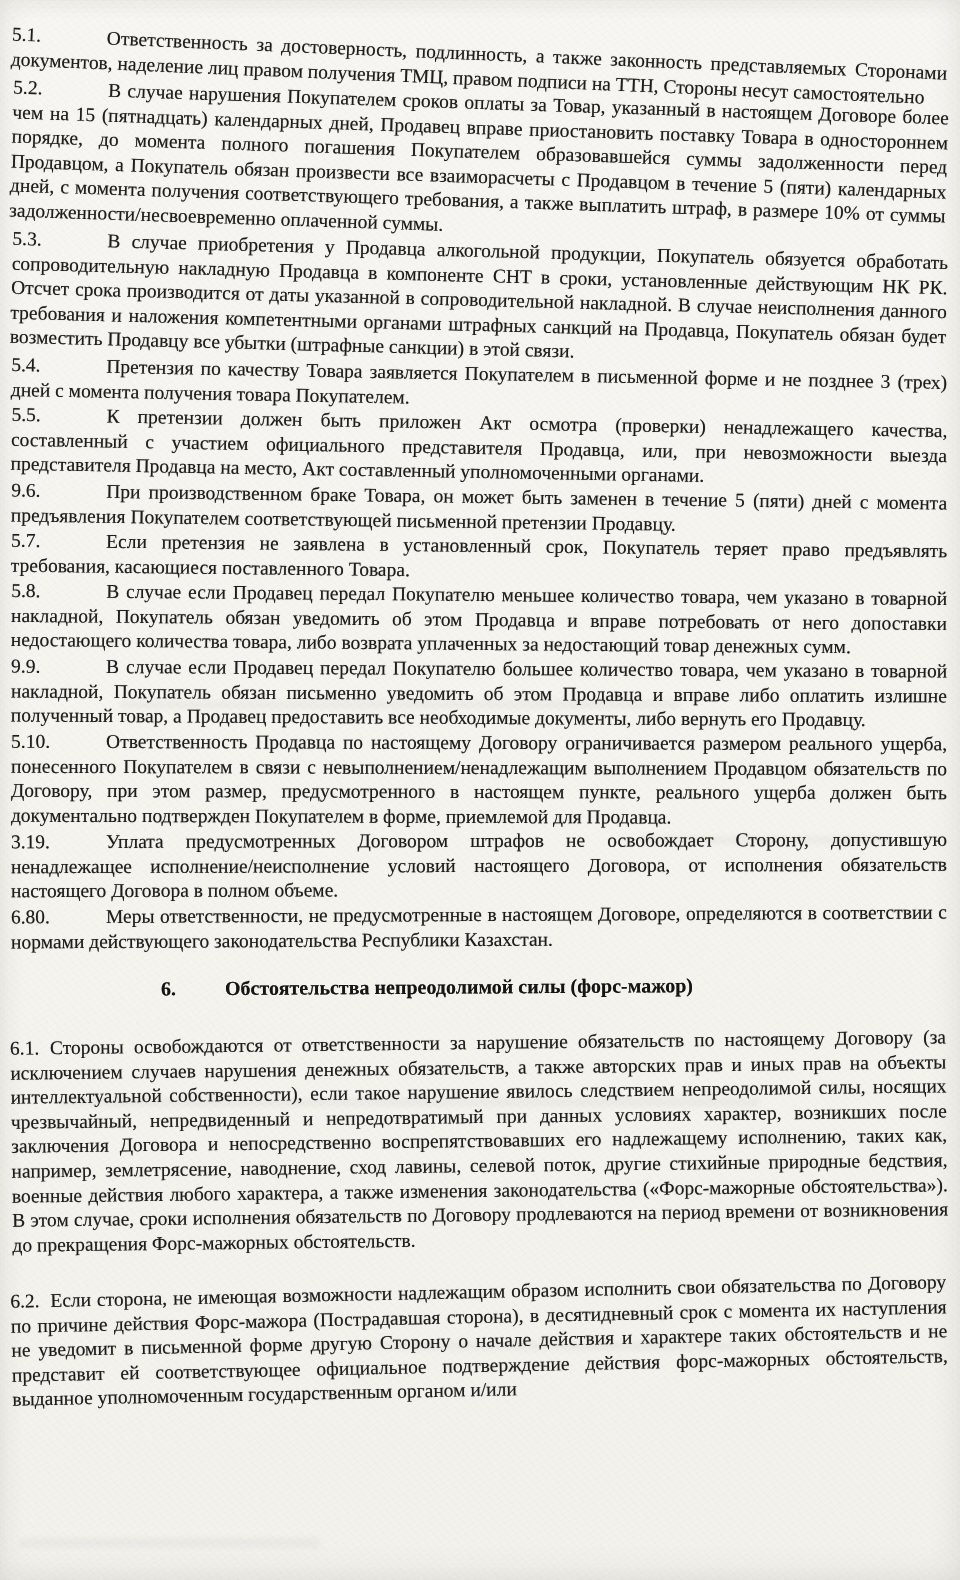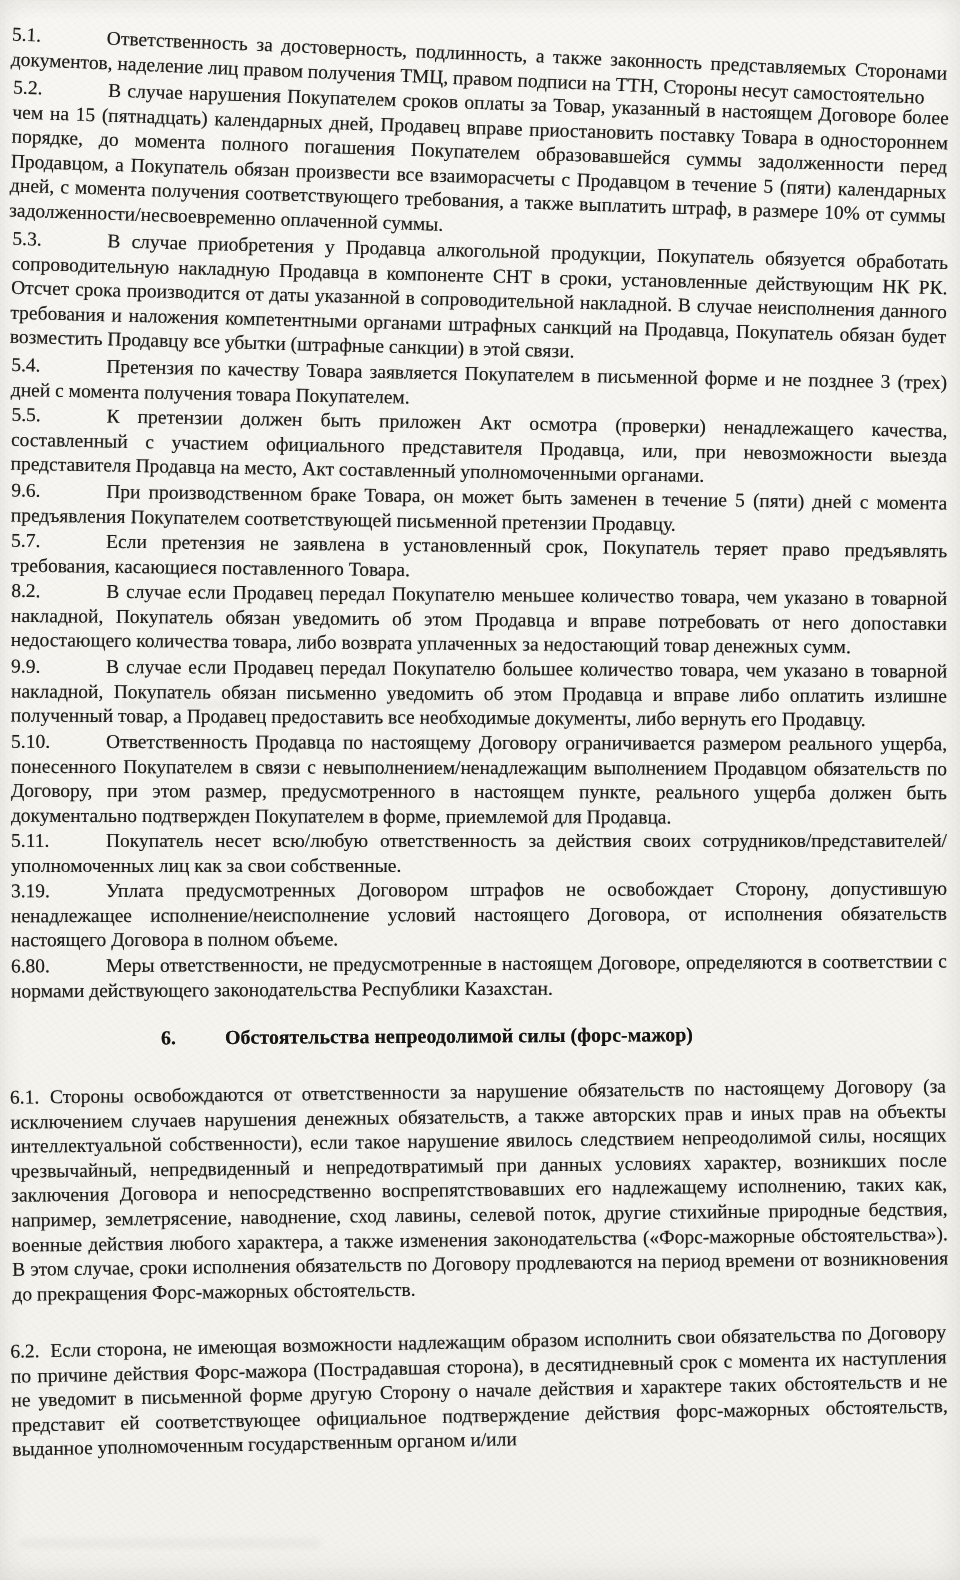--- a/index.html
+++ b/index.html
@@ -101,34 +101,31 @@
 
     <div class="para t6">
       <span class="cnum tab5">9.6.</span><span>При производственном браке Товара, он может быть заменен в течение 5 (пяти) дней с момента предъявления Покупателем соответствующей письменной претензии Продавцу.</span>
     </div>
 
     <div class="para t7">
       <span class="cnum tab5">5.7.</span><span>Если претензия не заявлена в установленный срок, Покупатель теряет право предъявлять требования, касающиеся поставленного Товара.</span>
     </div>
 
     <div class="para t8">
-      <span class="cnum tab5">8.2.</span><span>В случае если Продавец передал Покупателю меньшее количество товара, чем указано в товарной накладной, Покупатель обязан уведомить об этом Продавца и вправе потребовать от него допоставки недостающего количества товара, либо возврата уплаченных за недостающий товар денежных сумм.</span>
+      <span class="cnum tab5">5.8.</span><span>В случае если Продавец передал Покупателю меньшее количество товара, чем указано в товарной накладной, Покупатель обязан уведомить об этом Продавца и вправе потребовать от него допоставки недостающего количества товара, либо возврата уплаченных за недостающий товар денежных сумм.</span>
     </div>
 
     <div class="para t9">
       <span class="cnum tab5">9.9.</span><span>В случае если Продавец передал Покупателю большее количество товара, чем указано в товарной накладной, Покупатель обязан письменно уведомить об этом Продавца и вправе либо оплатить излишне полученный товар, а Продавец предоставить все необходимые документы, либо вернуть его Продавцу.</span>
     </div>
 
     <div class="para t10">
       <span class="cnum tab5">5.10.</span><span>Ответственность Продавца по настоящему Договору ограничивается размером реального ущерба, понесенного Покупателем в связи с невыполнением/ненадлежащим выполнением Продавцом обязательств по Договору, при этом размер, предусмотренного в настоящем пункте, реального ущерба должен быть документально подтвержден Покупателем в форме, приемлемой для Продавца.</span>
     </div>
 
-    <div class="para t11">
-      <span class="cnum tab5">5.11.</span><span>Покупатель несет всю/любую ответственность за действия своих сотрудников/представителей/уполномоченных лиц как за свои собственные.</span>
-    </div>
 
     <div class="para t12">
       <span class="cnum tab5">3.19.</span><span>Уплата предусмотренных Договором штрафов не освобождает Сторону, допустившую ненадлежащее исполнение/неисполнение условий настоящего Договора, от исполнения обязательств настоящего Договора в полном объеме.</span>
     </div>
 
     <div class="para t13">
       <span class="cnum tab5">6.80.</span><span>Меры ответственности, не предусмотренные в настоящем Договоре, определяются в соответствии с нормами действующего законодательства Республики Казахстан.</span>
     </div>
 
     <div class="heading tH">

